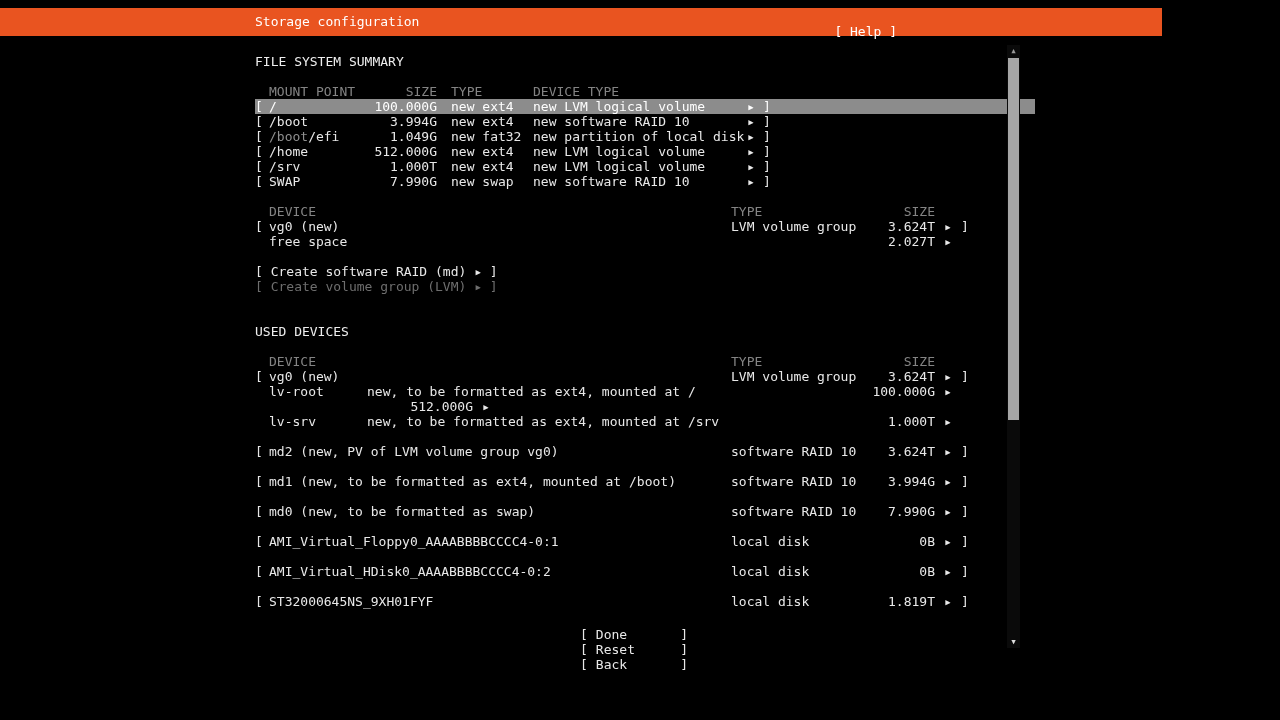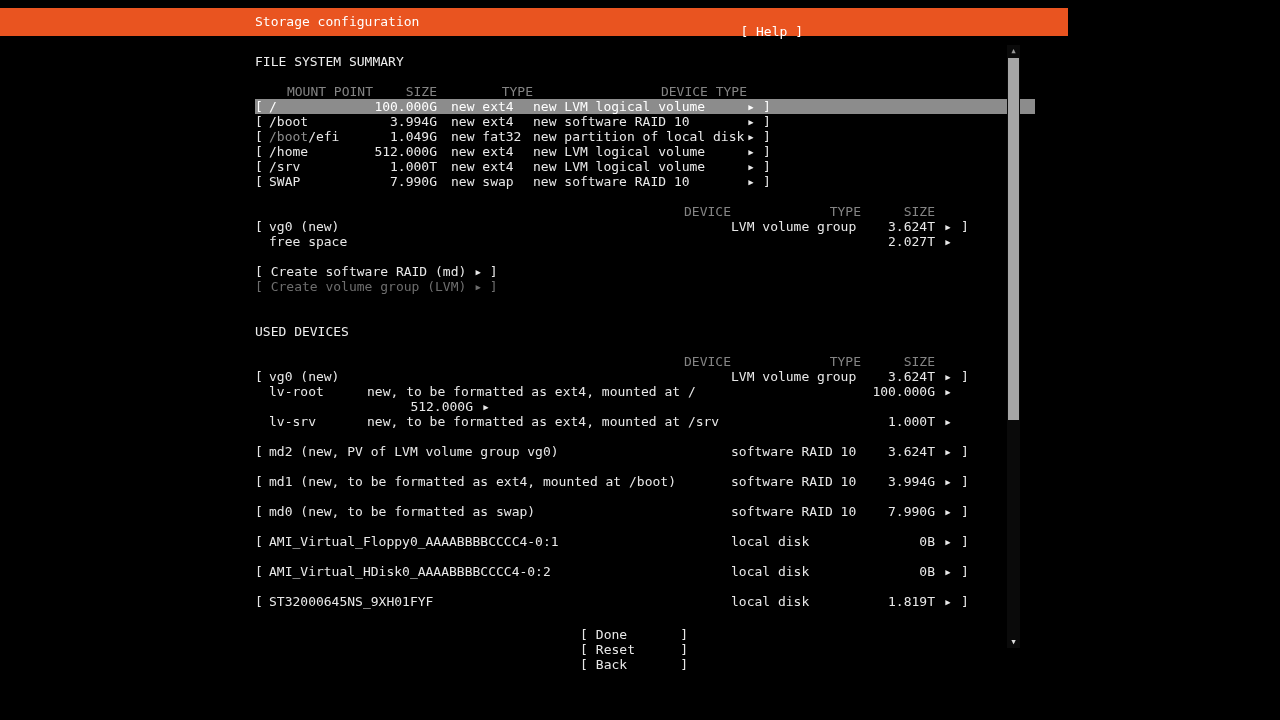--- a/index.html
+++ b/index.html
@@ -2,29 +2,29 @@
 <html><head>
 <meta charset="utf-8">
 <style>
   * { margin:0; padding:0; box-sizing:border-box; }
   html,body { width:1280px; height:720px; background:#000; overflow:hidden; }
   body {
     position:relative;
     font-family:"DejaVu Sans Mono","Liberation Mono",monospace;
     font-size:13px; line-height:15px; color:#e8e8e8;
   }
-  .topbar { position:absolute; top:8px; left:0; width:1068px; height:28px; background:#e95420; color:#ffffff; }
+  .topbar { position:absolute; top:8px; left:0; width:1162px; height:28px; background:#e95420; color:#ffffff; }
   .topbar .title { position:absolute; left:255px; top:6px; }
   .topbar .help  { position:absolute; right:265px; top:16px; cursor:pointer; }
 
   .content { position:absolute; left:255px; top:54px; width:780px; }
 
   .section-heading { color:#eeeeee; height:15px; }
   .sp30 { margin-top:30px; }
-  .hdr { color:#848484;text-align:right; }
+  .hdr { color:#848484; }
 
   .row { display:flex; height:15px; white-space:pre; }
   .fs-header, .dev-header { display:flex; height:15px; margin-top:15px; white-space:pre; }
 
   
   .c-br   { width:14px; }
   .c-mount{ width:104px; }
   .c-size { width:64px; text-align:right; }
   .c-gap  { width:14px; }
   .c-type { width:82px; }

